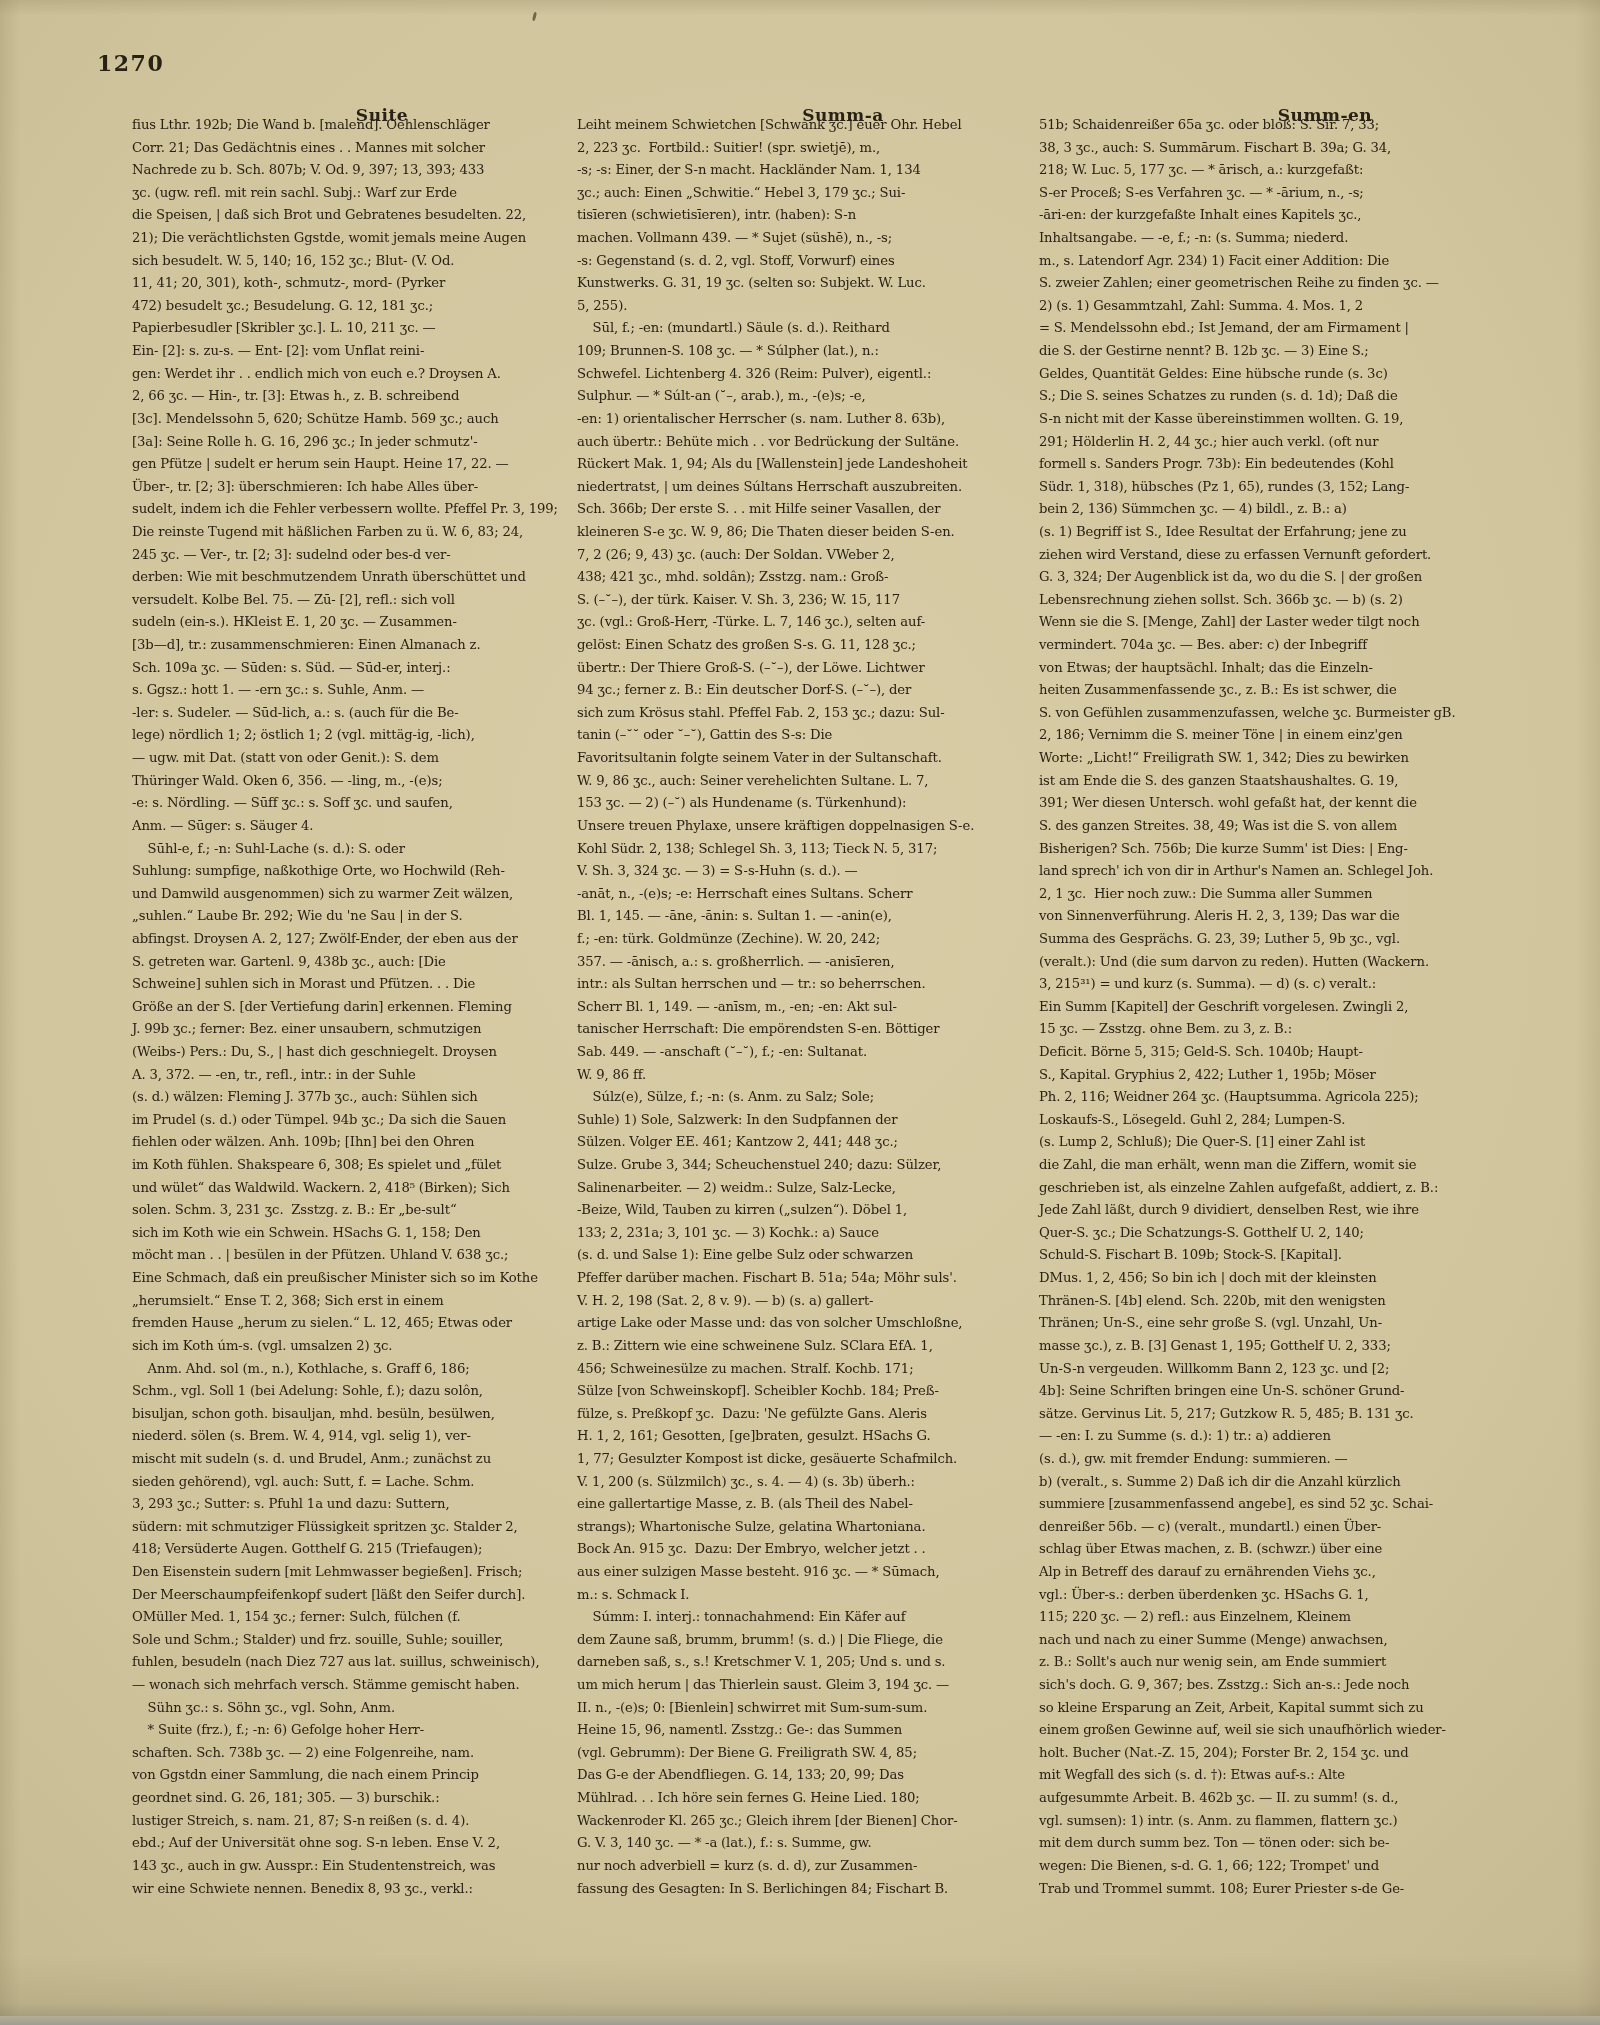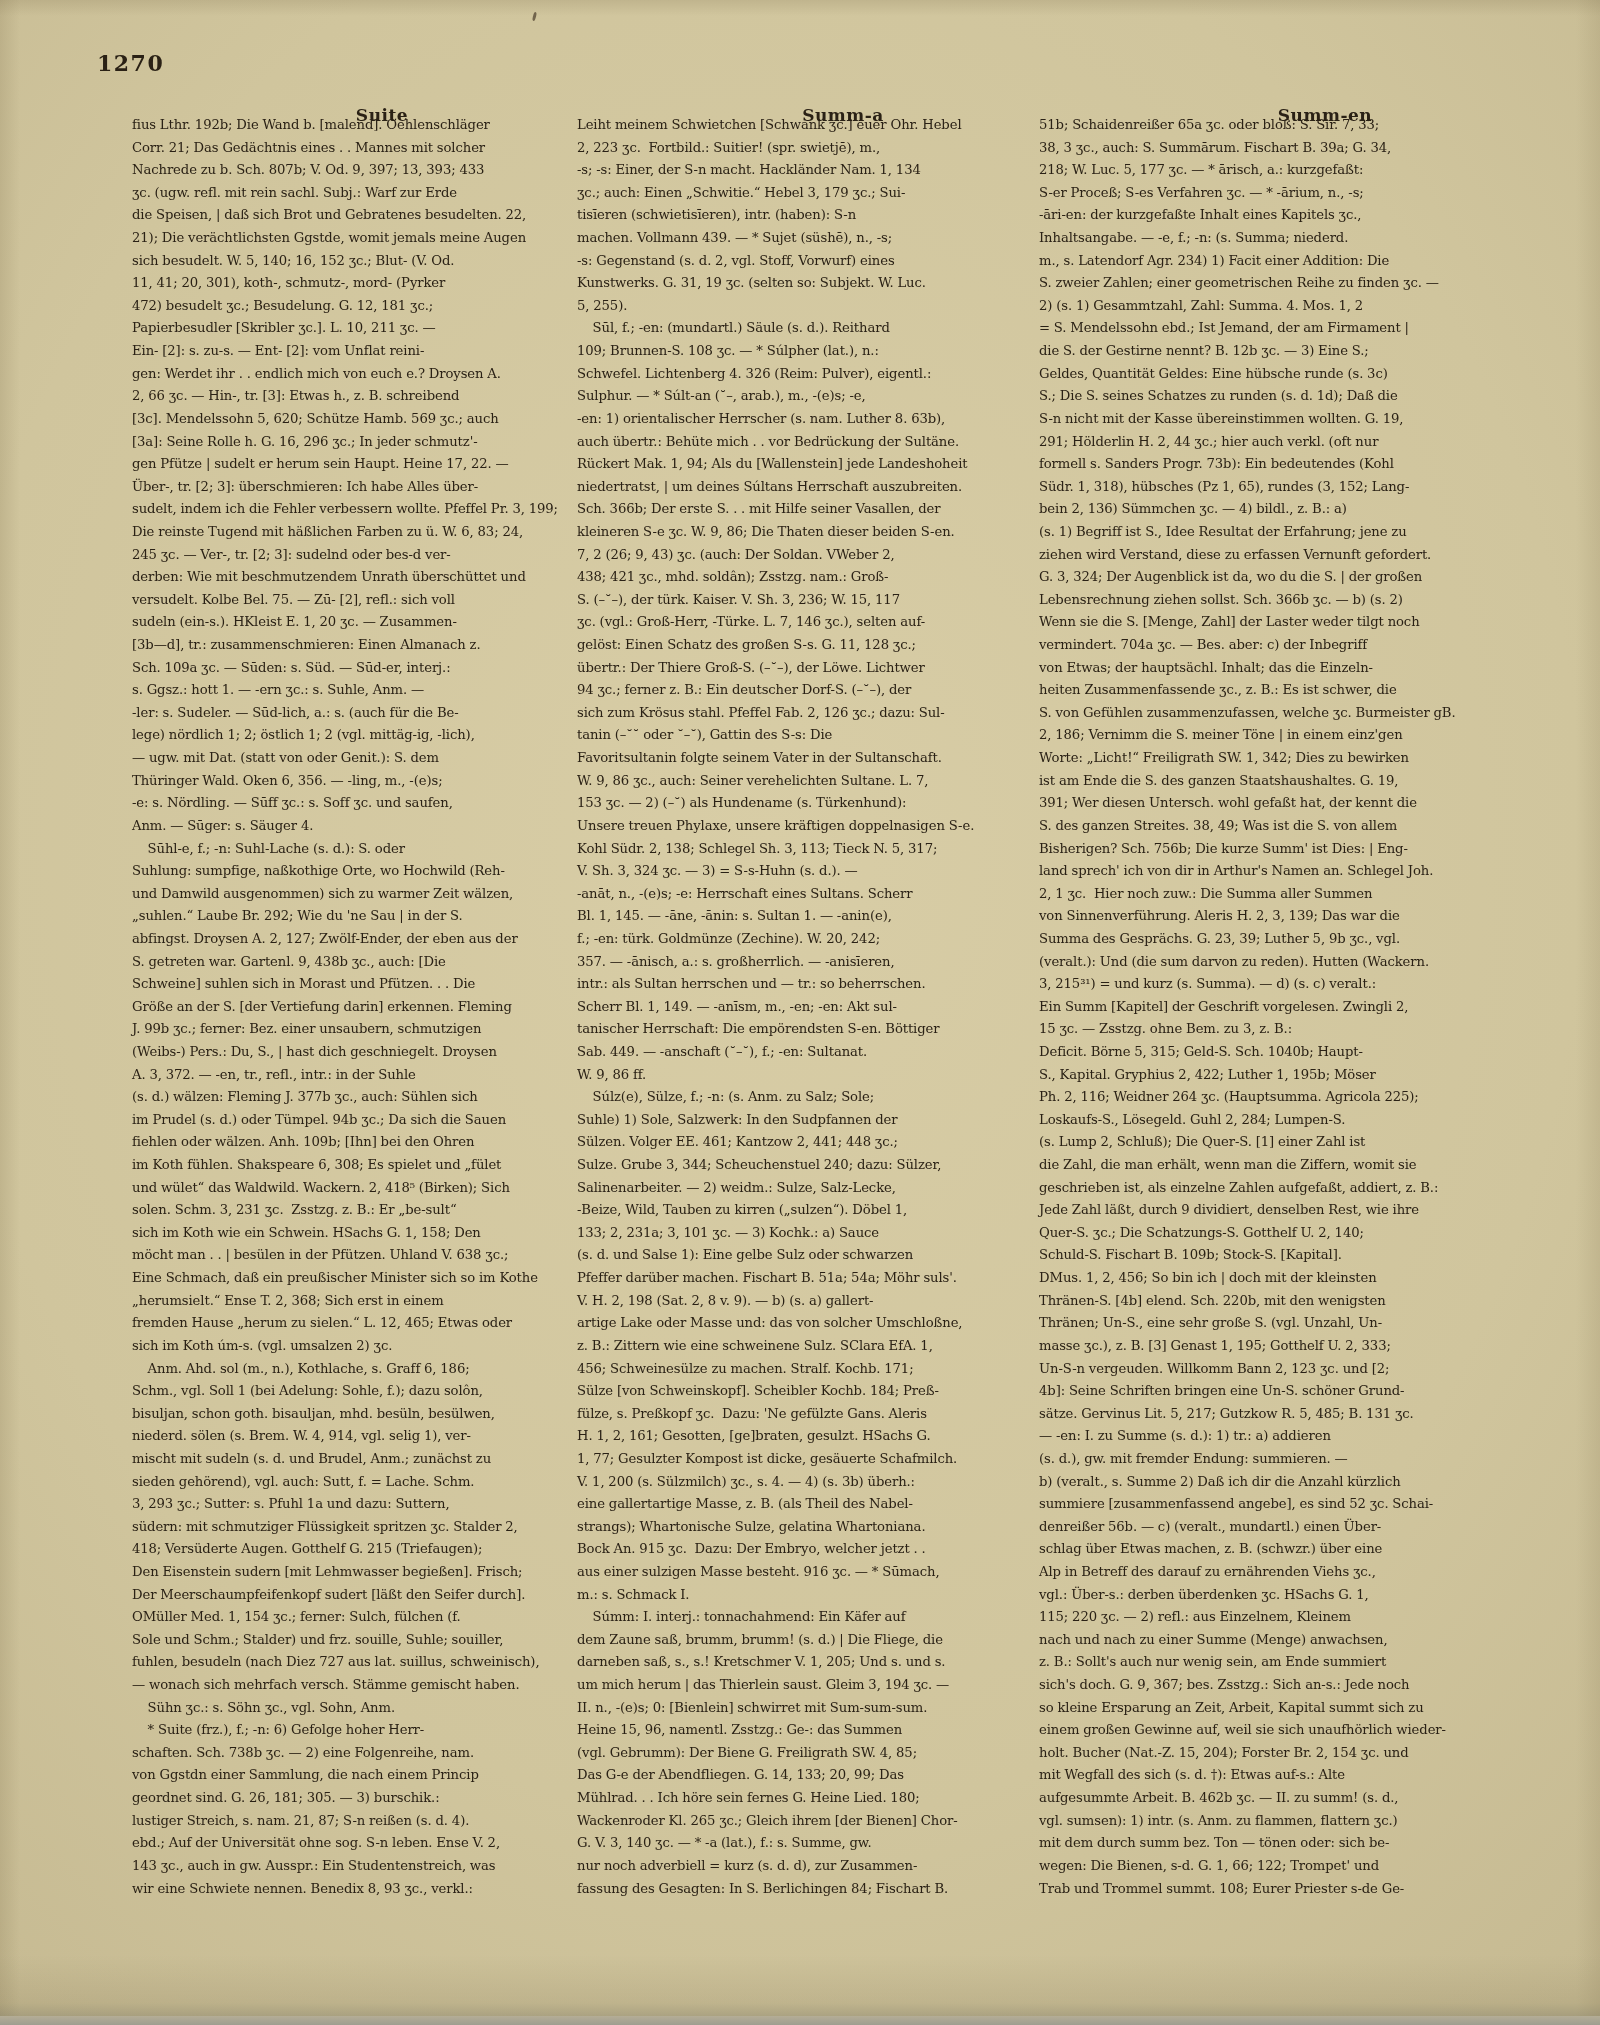--- a/index.html
+++ b/index.html
@@ -149,21 +149,21 @@
     <div class="line">niedertratst, | um deines Súltans Herrschaft auszubreiten.</div>
     <div class="line">Sch. 366b; Der erste S. . . mit Hilfe seiner Vasallen, der</div>
     <div class="line">kleineren S-e ʒc. W. 9, 86; Die Thaten dieser beiden S-en.</div>
     <div class="line">7, 2 (26; 9, 43) ʒc. (auch: Der Soldan. VWeber 2,</div>
     <div class="line">438; 421 ʒc., mhd. soldân); Zsstzg. nam.: Groß-</div>
     <div class="line">S. (–˘–), der türk. Kaiser. V. Sh. 3, 236; W. 15, 117</div>
     <div class="line">ʒc. (vgl.: Groß-Herr, -Türke. L. 7, 146 ʒc.), selten auf-</div>
     <div class="line">gelöst: Einen Schatz des großen S-s. G. 11, 128 ʒc.;</div>
     <div class="line">übertr.: Der Thiere Groß-S. (–˘–), der Löwe. Lichtwer</div>
     <div class="line">94 ʒc.; ferner z. B.: Ein deutscher Dorf-S. (–˘–), der</div>
-    <div class="line">sich zum Krösus stahl. Pfeffel Fab. 2, 126 ʒc.; dazu: Sul-</div>
+    <div class="line">sich zum Krösus stahl. Pfeffel Fab. 2, 153 ʒc.; dazu: Sul-</div>
     <div class="line">tanin (–˘˘ oder ˘–˘), Gattin des S-s: Die</div>
     <div class="line">Favoritsultanin folgte seinem Vater in der Sultanschaft.</div>
     <div class="line">W. 9, 86 ʒc., auch: Seiner verehelichten Sultane. L. 7,</div>
     <div class="line">153 ʒc. — 2) (–˘) als Hundename (s. Türkenhund):</div>
     <div class="line">Unsere treuen Phylaxe, unsere kräftigen doppelnasigen S-e.</div>
     <div class="line">Kohl Südr. 2, 138; Schlegel Sh. 3, 113; Tieck N. 5, 317;</div>
     <div class="line">V. Sh. 3, 324 ʒc. — 3) = S-s-Huhn (s. d.). —</div>
     <div class="line">-anāt, n., -(e)s; -e: Herrschaft eines Sultans. Scherr</div>
     <div class="line">Bl. 1, 145. — -āne, -ānin: s. Sultan 1. — -anin(e),</div>
     <div class="line">f.; -en: türk. Goldmünze (Zechine). W. 20, 242;</div>

